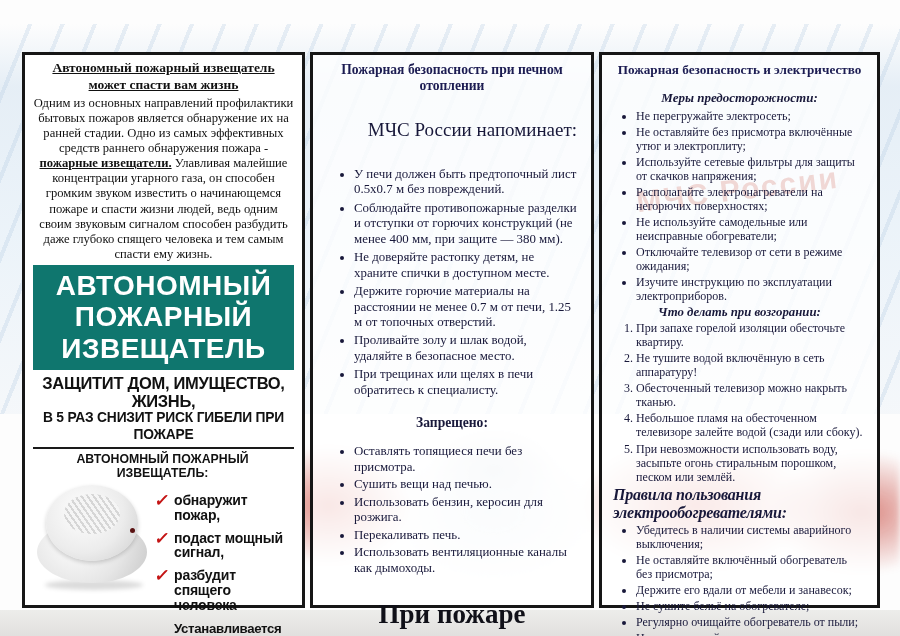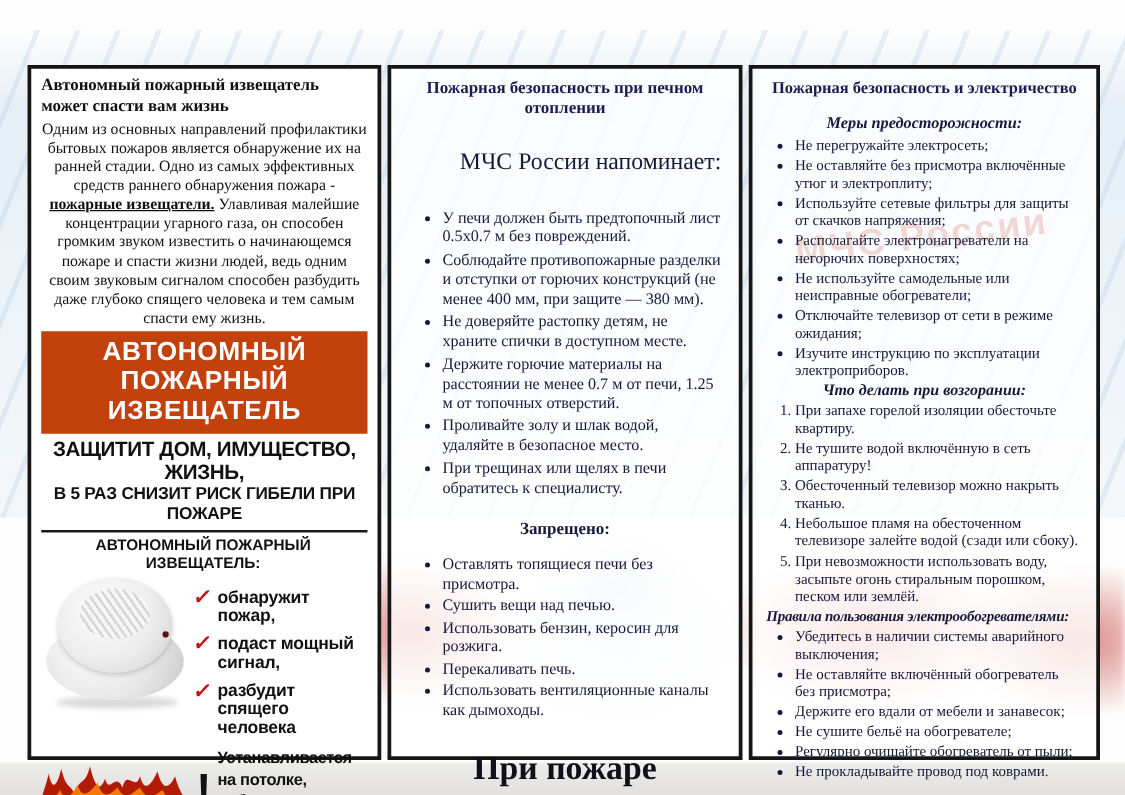--- a/index.html
+++ b/index.html
@@ -19,25 +19,25 @@
       radial-gradient(ellipse 135px 88px at 94% 58%, rgba(188,34,22,.55), rgba(188,34,22,0) 70%);}
   .bg-road{position:absolute;left:0;bottom:0;width:900px;height:26px;
     background:linear-gradient(#ededeb,#e1e0de);}
   
   .panel{position:absolute;top:52px;height:556px;border:3px solid #161616;box-sizing:border-box;}
   .panel-left{left:22px;width:283px;background:#ffffff;padding:5px 8px 4px;}
   .panel-middle{left:310px;width:284px;background:rgba(255,255,255,.80);padding:7px 14px;}
   .panel-right{left:599px;width:281px;background:rgba(255,255,255,.80);padding:7px 11px;}
   .panel-content{position:relative;z-index:1;}
   
-  .lp-title{font-weight:bold;font-size:13.5px;line-height:1.25;text-align:left;}
+  .lp-title{font-weight:bold;font-size:13.5px;line-height:1.25;text-align:center;text-decoration:underline;}
   .lp-intro{font-size:12.6px;line-height:1.2;text-align:center;margin:2px 0 3px;}
   .lp-intro .em{font-weight:bold;text-decoration:underline;}
-  .lp-banner{background:#c2410c;color:#fff;font-family:"Liberation Sans",sans-serif;
-    font-weight:bold;font-size:21px;line-height:1.12;text-align:center;
+  .lp-banner{background:#0f766e;color:#fff;font-family:"Liberation Sans",sans-serif;
+    font-weight:bold;font-size:28px;line-height:1.12;text-align:center;
     padding:5px 0 6px;letter-spacing:.5px;}
   .lp-promise{font-family:"Liberation Sans",sans-serif;font-weight:bold;text-align:center;margin-top:4px;}
   .lp-promise .l1{font-size:16.5px;line-height:1.1;letter-spacing:-.3px;display:block;}
   .lp-promise .l2{font-size:13.8px;line-height:1.2;letter-spacing:-.2px;display:block;}
   .lp-rule{border:0;border-top:2px solid #1a1a1a;margin:4px 0 3px;}
   .lp-device-label{font-family:"Liberation Sans",sans-serif;font-weight:bold;font-size:12.3px;
     text-align:center;padding-right:2px;}
   .lp-row{display:flex;margin-top:1px;}
   .detector{position:relative;width:122px;height:112px;flex:none;}
   .det-shadow{position:absolute;left:12px;top:99px;width:98px;height:10px;border-radius:50%;
@@ -74,21 +74,21 @@
   .rp-watermark{position:absolute;left:8px;top:118px;width:255px;text-align:center;z-index:0;
     font-family:"Liberation Sans",sans-serif;font-weight:bold;font-size:30px;letter-spacing:2px;
     color:rgba(200,72,50,.20);transform:rotate(-7deg);}
   .rp-header{font-weight:bold;font-size:13.2px;text-align:center;color:#1c1c52;line-height:1.2;}
   .rp-sect{font-weight:bold;font-style:italic;font-size:13px;text-align:center;margin-top:12px;}
   .rp-list{margin:3px 0 0;padding-left:23px;font-size:12px;line-height:1.17;}
   .rp-list li{margin-bottom:2px;}
   .rp-sect2{font-weight:bold;font-style:italic;font-size:12.8px;text-align:center;margin:2px 0 1px;}
   .rp-ol{margin:1px 0 0;padding-left:23px;font-size:12px;line-height:1.17;}
   .rp-ol li{margin-bottom:2px;}
-  .rp-sect3{font-weight:bold;font-style:italic;font-size:12px;text-align:left;margin:2px 0 1px;letter-spacing:-.2px;}
+  .rp-sect3{font-weight:bold;font-style:italic;font-size:16px;text-align:left;margin:2px 0 1px;letter-spacing:-.2px;}
   .rp-list3{margin:0;padding-left:23px;font-size:12px;line-height:1.17;}
   .rp-list3 li{margin-bottom:2px;}
 </style>
 </head>
 <body>
 
 <div class="page">
   <div class="bg-building"></div>
   <div class="bg-trucks"></div>
   <div class="bg-road"></div>

